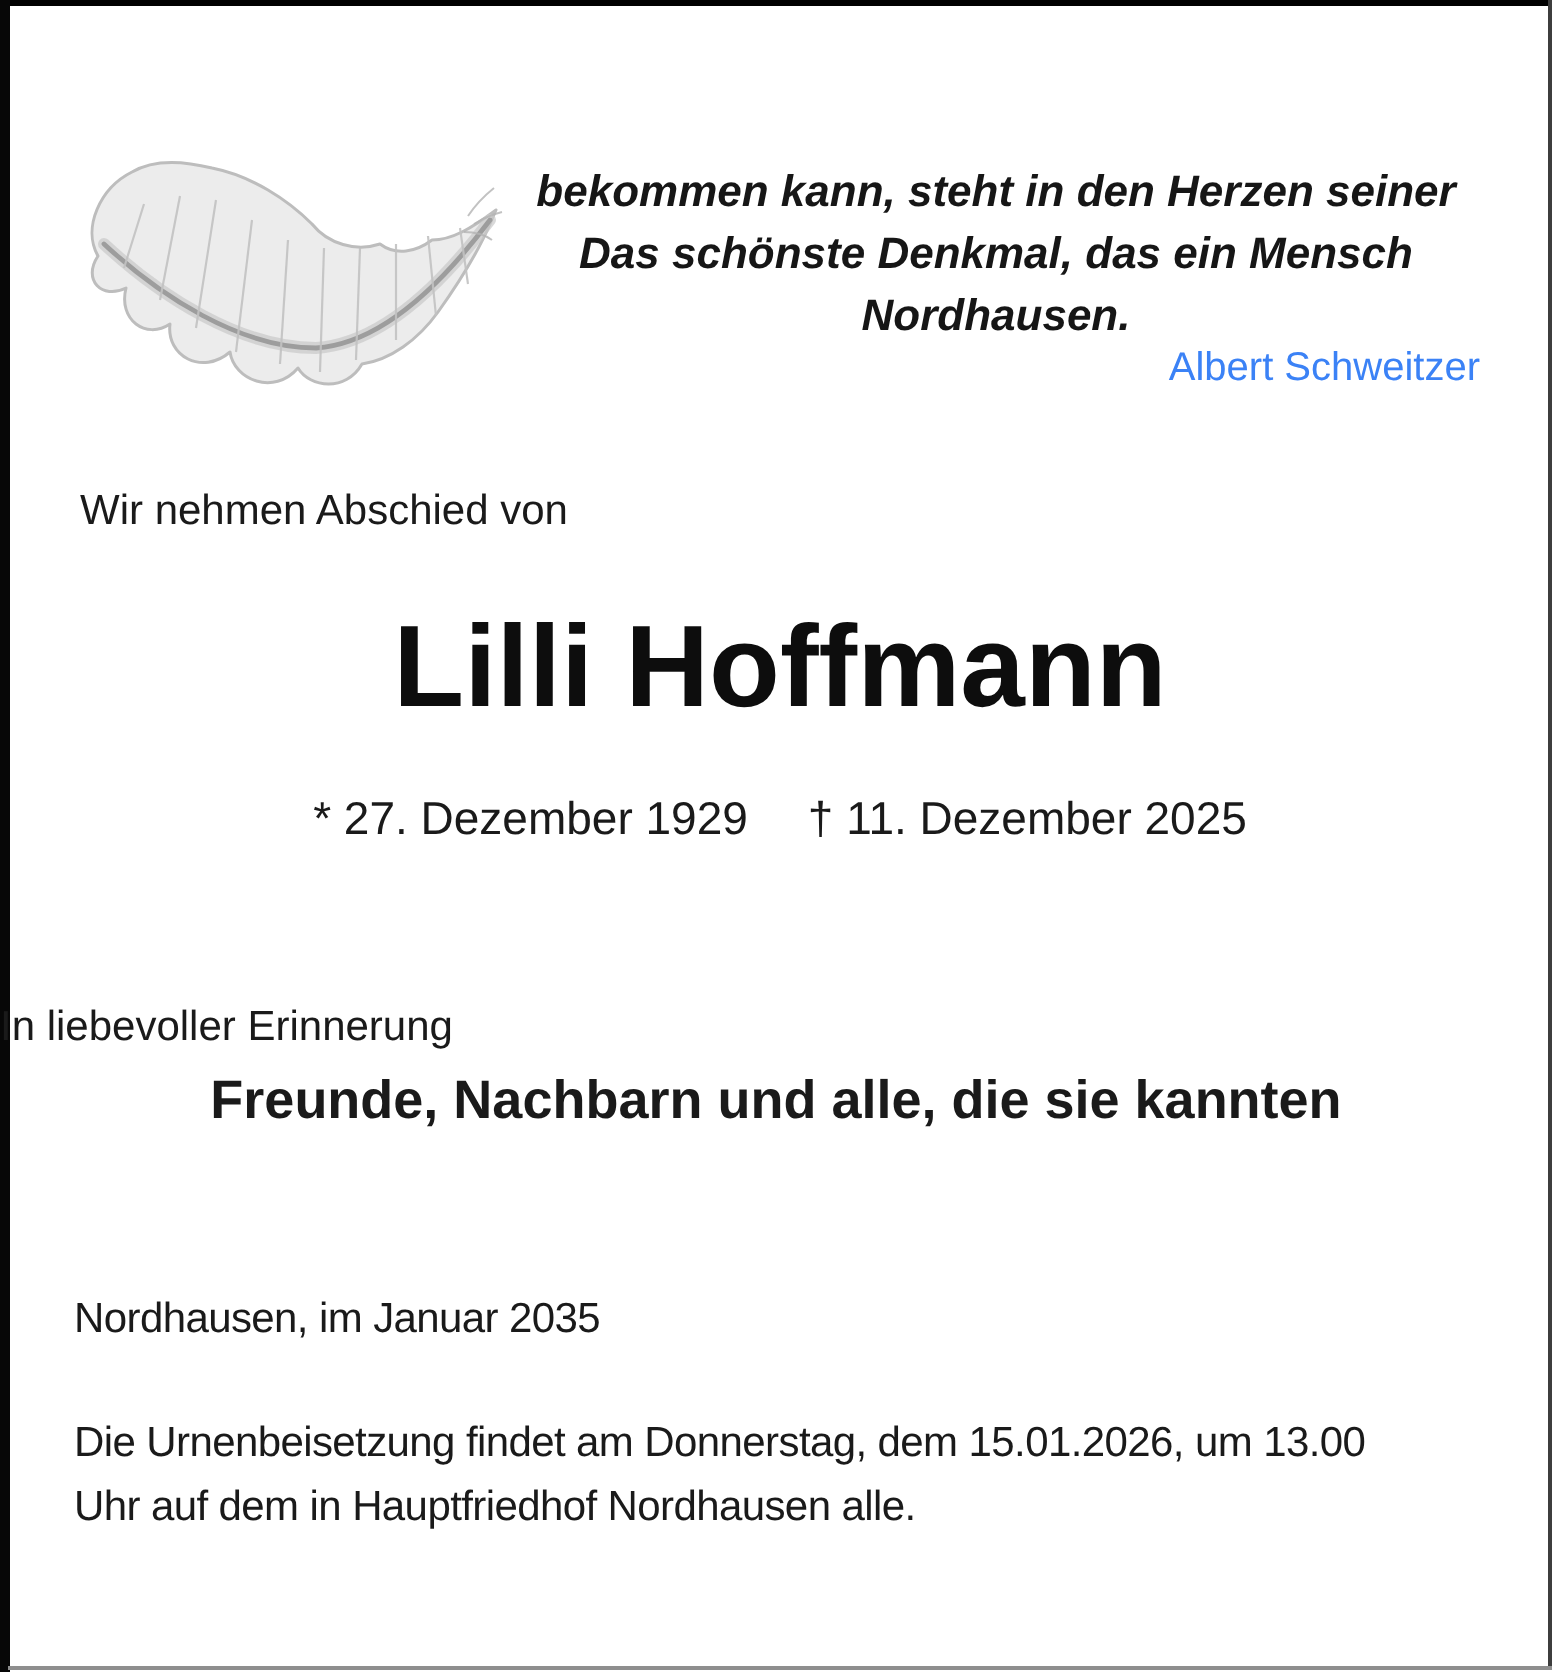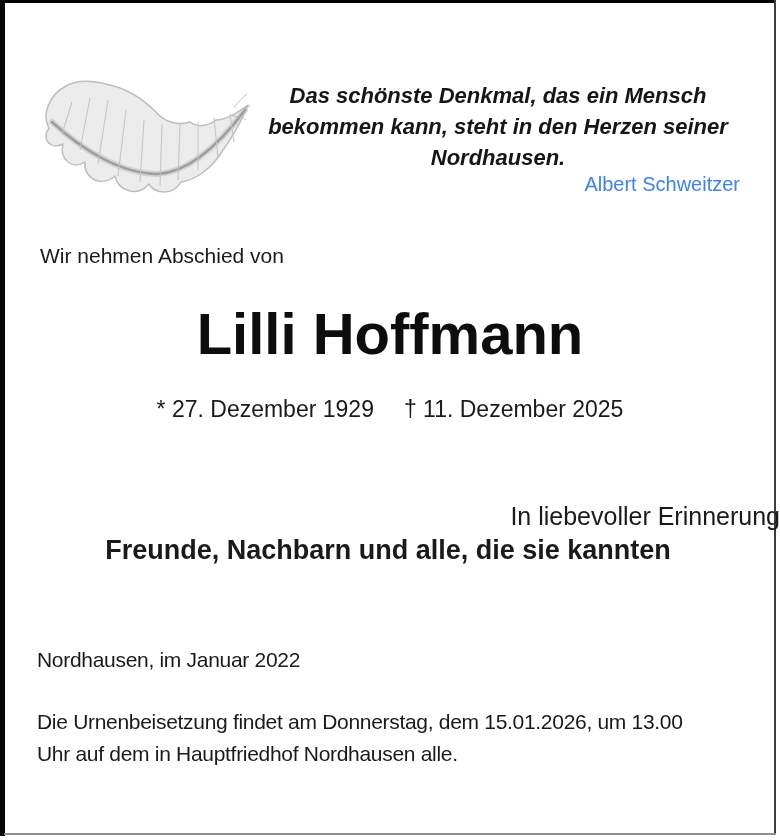--- a/index.html
+++ b/index.html
@@ -68,22 +68,22 @@
     width: 780px;
     display: flex;
     justify-content: center;
     gap: 30px;
     font-size: 23px;
   }
   .remembrance-line {
     position: absolute;
     left: 0; top: 502px;
     width: 780px;
-    text-align: right;
-    font-size: 25px;
+    text-align: left;
+    font-size: 21px;
   }
   .mourners-line {
     position: absolute;
     left: 0; top: 535px;
     width: 776px;
     text-align: center;
     font-size: 27px;
     font-weight: 700;
   }
   .place-date-line {
@@ -144,40 +144,40 @@
       </g>
       <g stroke="#b4b4b4" stroke-width="1" fill="none" opacity="0.8">
         <path d="M196,36 C200,30 204,26 209,22"></path>
         <path d="M199,40 C204,37 209,35 213,34"></path>
         <path d="M194,44 C199,44 204,45 208,48"></path>
       </g>
     </svg>
   </span>
 
   <div class="quote-block">
+    <div>bekommen kann, steht in den Herzen seiner</div>
     <div>Das schönste Denkmal, das ein Mensch</div>
-    <div>bekommen kann, steht in den Herzen seiner</div>
     <div>Nordhausen.</div>
   </div>
 
   <div class="quote-attribution">Albert Schweitzer</div>
 
   <div class="farewell-intro">Wir nehmen Abschied von</div>
 
   <div class="deceased-name">Lilli Hoffmann</div>
 
   <div class="dates-row">
     <span>* 27. Dezember 1929</span>
     <span>† 11. Dezember 2025</span>
   </div>
 
   <div class="remembrance-line">In liebevoller Erinnerung</div>
 
   <div class="mourners-line">Freunde, Nachbarn und alle, die sie kannten</div>
 
-  <div class="place-date-line">Nordhausen, im Januar 2022</div>
+  <div class="place-date-line">Nordhausen, im Januar 2035</div>
 
   <div class="funeral-info">
     <div>Die Urnenbeisetzung findet am Donnerstag, dem 15.01.2026, um 13.00</div>
     <div>Uhr auf dem in Hauptfriedhof Nordhausen alle.</div>
   </div>
 
 </div>
 
 </body></html>

